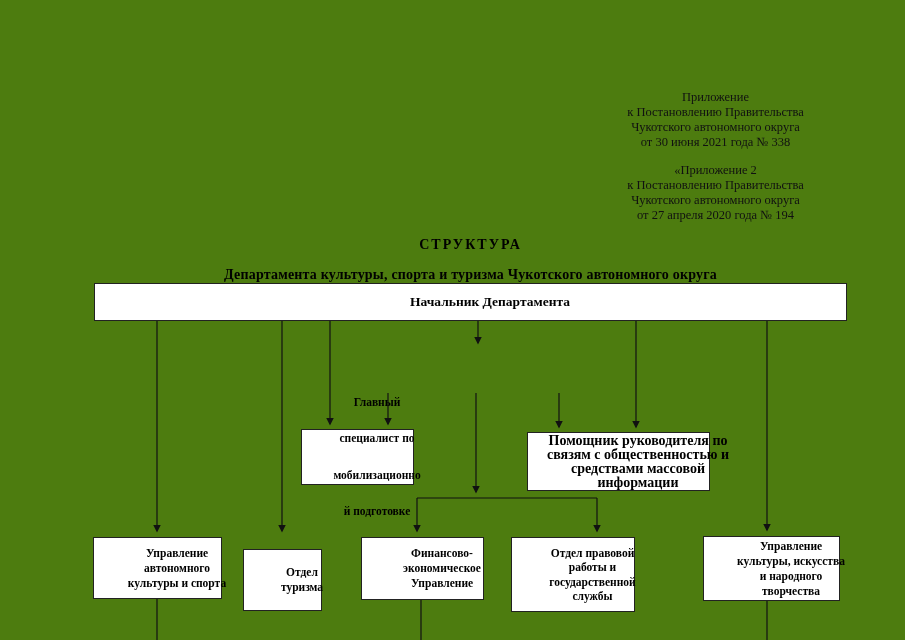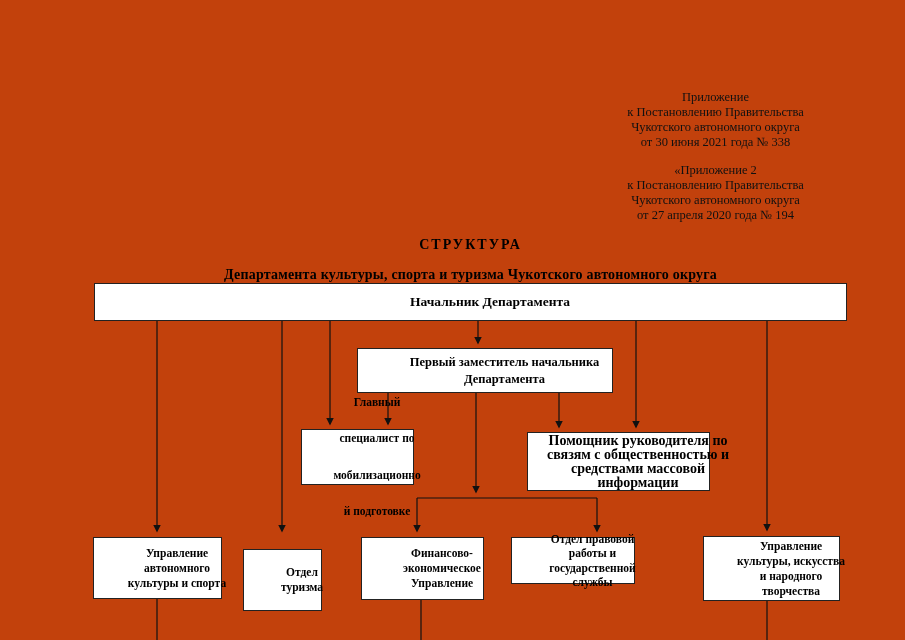--- a/index.html
+++ b/index.html
@@ -4,21 +4,21 @@
 <style>
   html, body { margin: 0; padding: 0; }
   body {
     font-family: "Liberation Serif", "DejaVu Serif", serif;
     background: #ffffff;
   }
   .page {
     position: relative;
     width: 905px;
     height: 640px;
-    background: #c2410c;
+    background: #4d7c0f;
     overflow: hidden;
     color: #000000;
   }
 
   
   .annotation {
     position: absolute;
     left: 563px;
     top: 90px;
     width: 305px;
@@ -74,21 +74,21 @@
   }
   .obox span { display: block; white-space: nowrap; }
 
   #box-head           { left: 94px;  top: 283px; width: 753px; height: 38px; font-size: 13.5px; }
   #box-first-deputy   { left: 357px; top: 348px; width: 256px; height: 45px; font-size: 12.5px; line-height: 17px; }
   #box-mobilization   { left: 301px; top: 429px; width: 113px; height: 56px; font-size: 11.5px; line-height: 13.5px; gap: 23px; }
   #box-pr-assistant   { left: 527px; top: 432px; width: 183px; height: 59px; font-size: 14px; line-height: 14px; }
   #box-sport          { left: 93px;  top: 537px; width: 129px; height: 62px; font-size: 11.5px; line-height: 15px; }
   #box-tourism        { left: 243px; top: 537px; width: 79px;  height: 62px; font-size: 11.5px; line-height: 15px; margin-top: 12px; }
   #box-finance        { left: 361px; top: 537px; width: 123px; height: 63px; font-size: 11.5px; line-height: 15px; }
-  #box-legal          { left: 511px; top: 537px; width: 124px; height: 47px; font-size: 11.5px; line-height: 14.5px; }
+  #box-legal          { left: 511px; top: 537px; width: 124px; height: 75px; font-size: 11.5px; line-height: 14.5px; }
   #box-culture        { left: 703px; top: 536px; width: 137px; height: 65px; font-size: 11.5px; line-height: 15px; }
 </style>
 </head>
 <body>
 
 <div class="page">
 
   <div class="annotation">
     <div class="ann-block">
       <div>Приложение</div>
@@ -131,24 +131,20 @@
       <line x1="157" y1="599" x2="157" y2="640"></line>
       <line x1="421" y1="600" x2="421" y2="640"></line>
       <line x1="767" y1="601" x2="767" y2="640"></line>
     </g>
   </svg>
 
   <div class="obox" id="box-head">
     <span>Начальник Департамента</span>
   </div>
 
-  <div class="obox" id="box-first-deputy">
-    <span>Первый заместитель начальника</span>
-    <span>Департамента</span>
-  </div>
 
   <div class="obox" id="box-mobilization">
     <span>Главный</span>
     <span>специалист по</span>
     <span>мобилизационно</span>
     <span>й подготовке</span>
   </div>
 
   <div class="obox" id="box-pr-assistant">
     <span>Помощник руководителя по</span>

